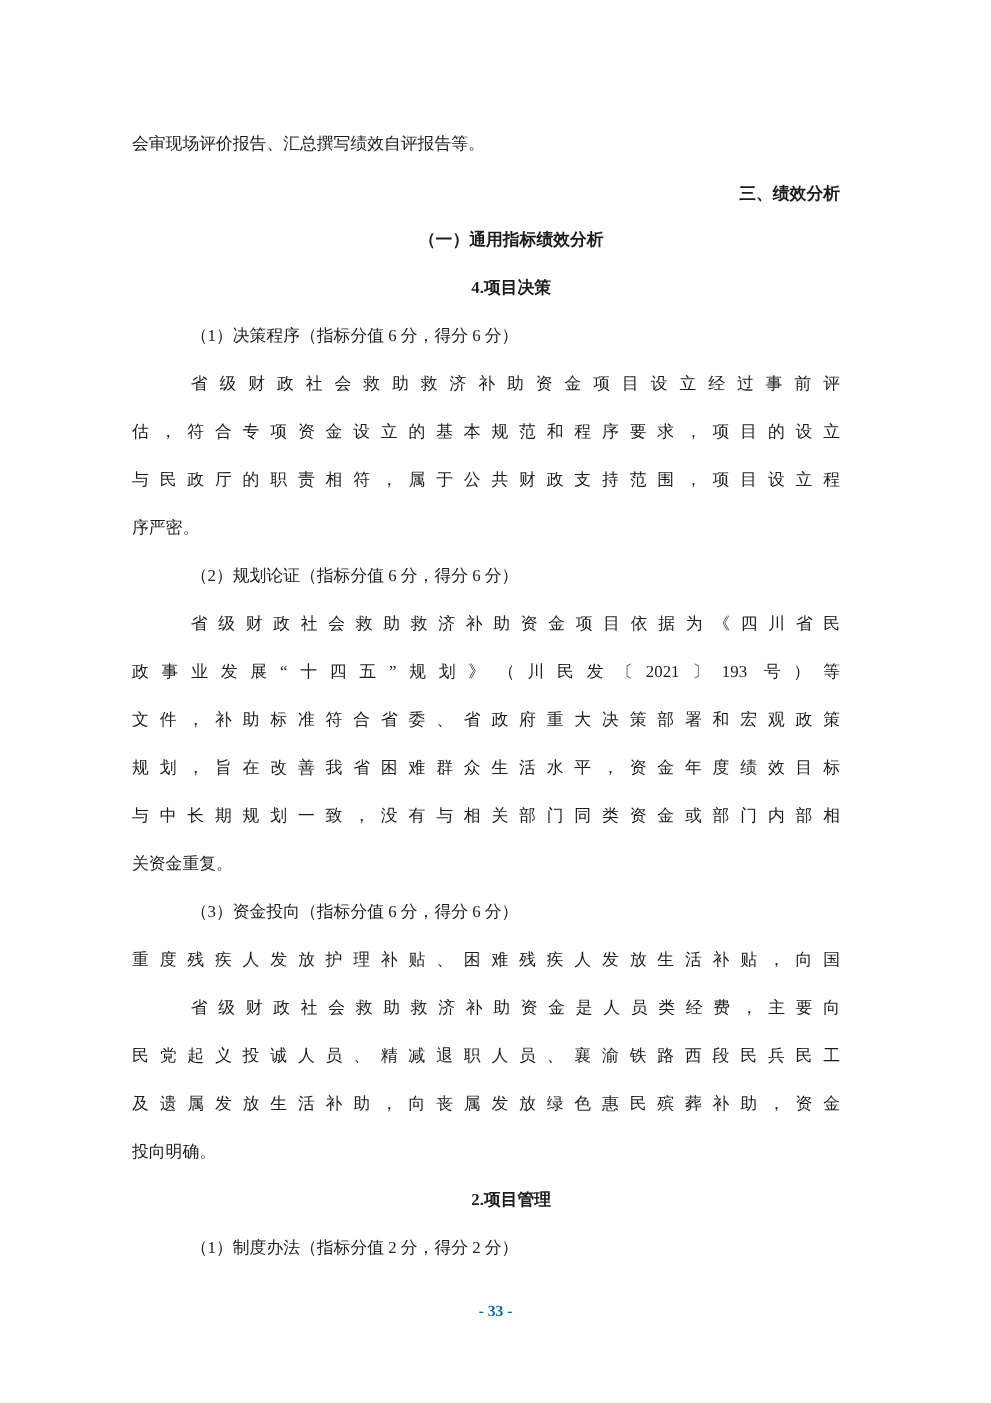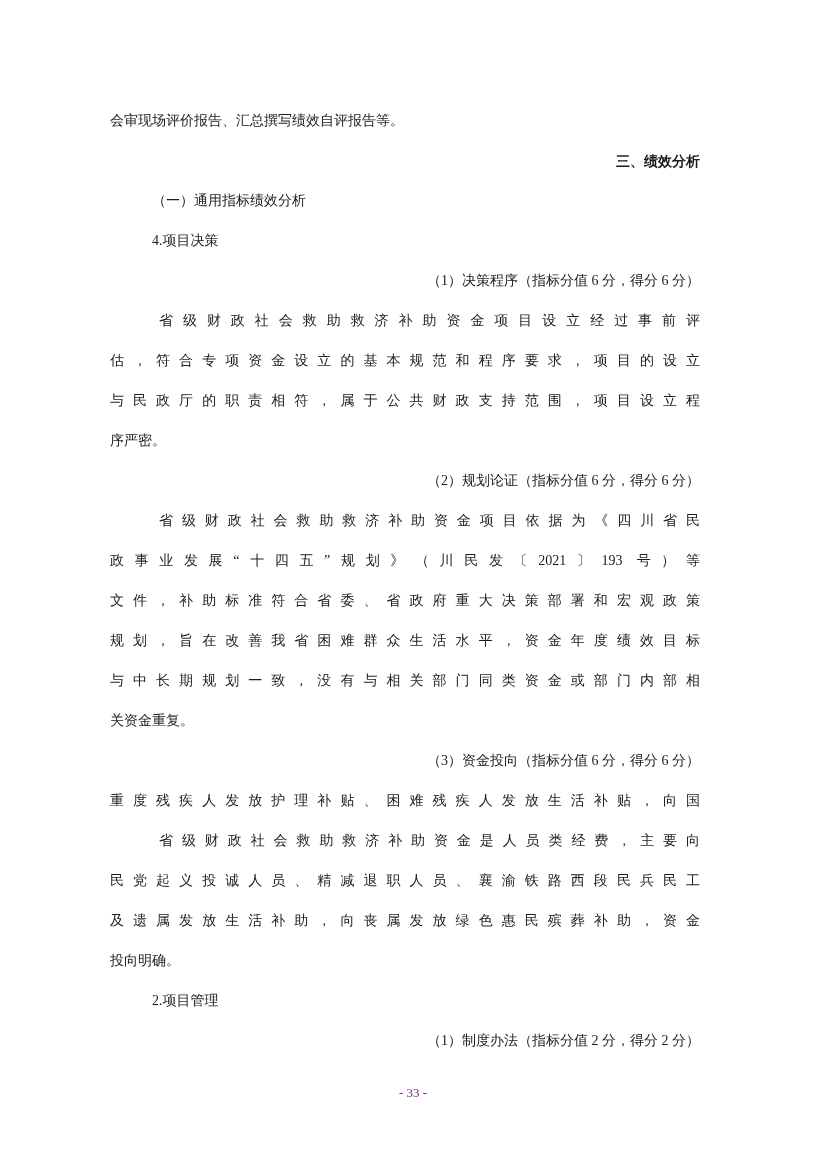--- a/index.html
+++ b/index.html
@@ -30,42 +30,43 @@
     white-space: normal;
   }
   
   .st {
     text-align: justify;
     text-align-last: justify;
   }
   
   .in {
     text-indent: 49px;
-    text-align: right;
   }
   .h1 {
     font-weight: bold;
     font-family: "Liberation Sans", "DejaVu Sans", sans-serif;
     text-indent: 42px;
     text-align: right;
   }
   .h2, .h3 {
-    font-weight: normal;
+    font-weight: bold;
     font-family: "Liberation Serif", "DejaVu Serif", serif;
     text-indent: 42px;
+    text-align: center;
   }
   .footer {
     position: absolute;
     top: 1083px;
     left: 0;
     width: 826px;
     text-align: center;
     font-size: 13px;
     line-height: 20px;
-    color: #701a75;
+    color: #0369a1;
+    font-weight: bold;
   }
 </style>
 </head>
 <body>
 
 <div class="page">
   <div class="content">
 
     <div class="line">会审现场评价报告、汇总撰写绩效自评报告等。</div>
 

